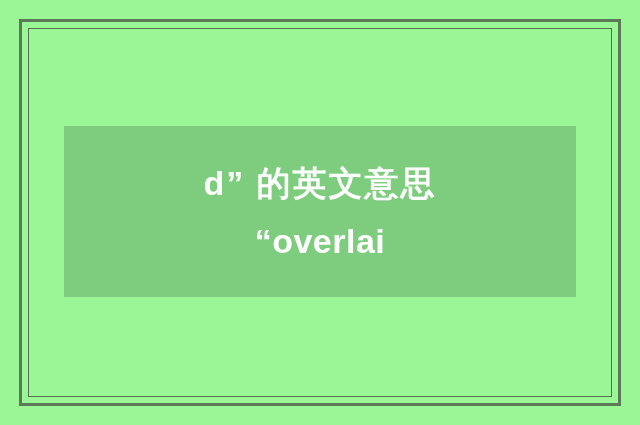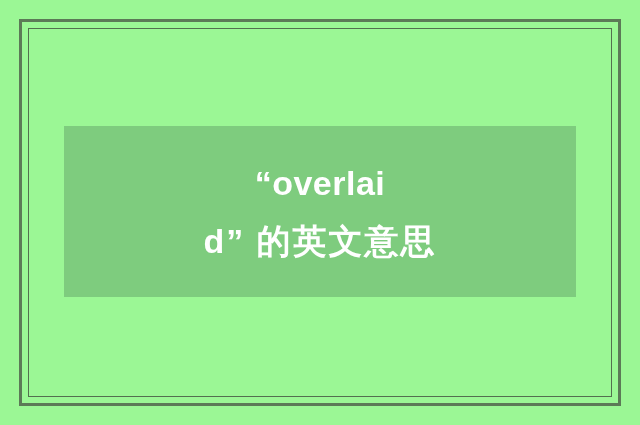--- a/index.html
+++ b/index.html
@@ -88,18 +88,18 @@
 </head>
 <body>
 
 <div class="poster">
 
   <div class="frame-outer"></div>
   <div class="frame-inner"></div>
 
   <div class="content-panel">
     <div class="title-block">
+      <span class="title-line title-line-2">d” 的英文意思</span>
       <span class="title-line title-line-1">“overlai</span>
-      <span class="title-line title-line-2">d” 的英文意思</span>
     </div>
   </div>
 
 </div>
 
 </body></html>

